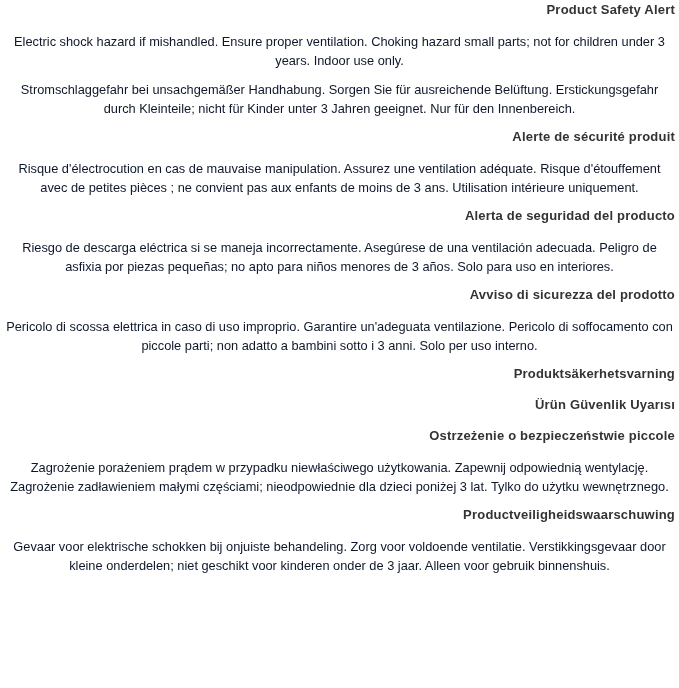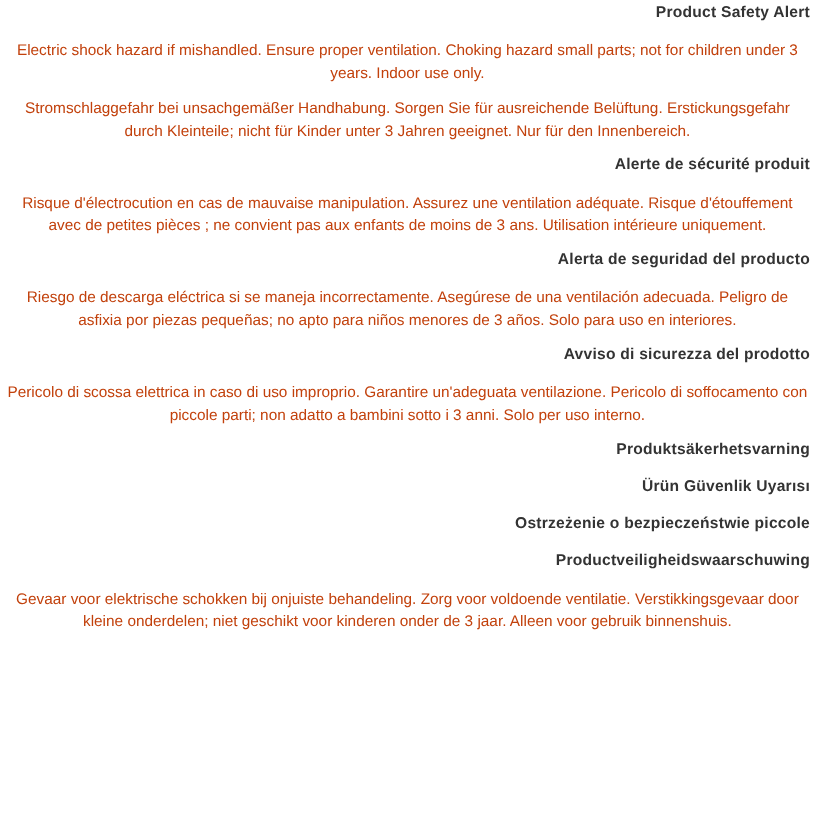--- a/index.html
+++ b/index.html
@@ -28,21 +28,21 @@
     font-weight: bold;
     color: #333333;
     letter-spacing: 0.2px;
     line-height: 16px;
     margin: 0 0 15px 0;
     text-align: right;
   }
   .section-body {
     font-size: 12.8px;
     font-weight: normal;
-    color: #c2410c;
+    color: #0f172a;
     line-height: 18.5px;
     margin: 0 0 11px 0;
   }
 </style>
 </head>
 <body>
 
 <div class="safety-doc">
 
   <section class="safety-section">
@@ -72,20 +72,21 @@
   <section class="safety-section">
     <h2 class="section-heading">Produktsäkerhetsvarning</h2>
   </section>
 
   <section class="safety-section">
     <h2 class="section-heading">Ürün Güvenlik Uyarısı</h2>
   </section>
 
   <section class="safety-section">
     <h2 class="section-heading">Ostrzeżenie o bezpieczeństwie piccole</h2>
+    <p class="section-body">Zagrożenie porażeniem prądem w przypadku niewłaściwego użytkowania. Zapewnij odpowiednią wentylację. Zagrożenie zadławieniem małymi częściami; nieodpowiednie dla dzieci poniżej 3 lat. Tylko do użytku wewnętrznego.</p>
   </section>
 
   <section class="safety-section">
     <h2 class="section-heading">Productveiligheidswaarschuwing</h2>
     <p class="section-body">Gevaar voor elektrische schokken bij onjuiste behandeling. Zorg voor voldoende ventilatie. Verstikkingsgevaar door kleine onderdelen; niet geschikt voor kinderen onder de 3 jaar. Alleen voor gebruik binnenshuis.</p>
   </section>
 
 </div>
 
 </body></html>

